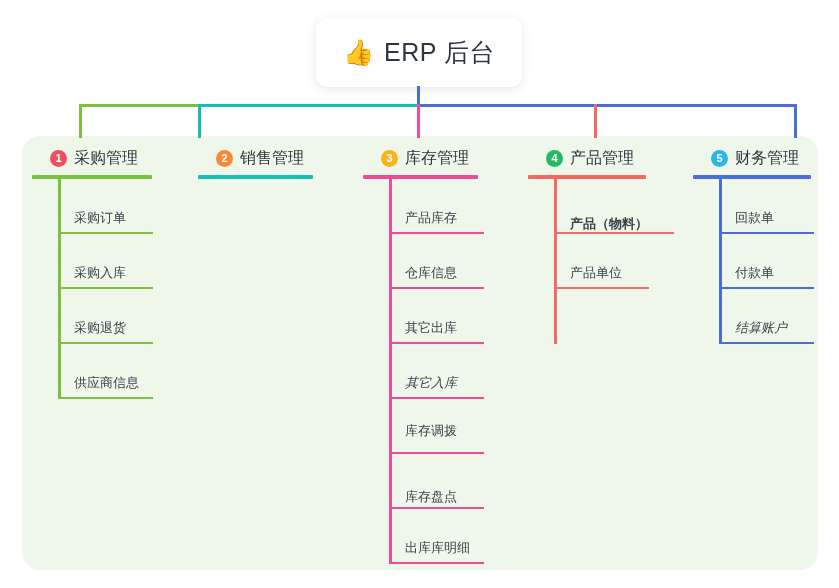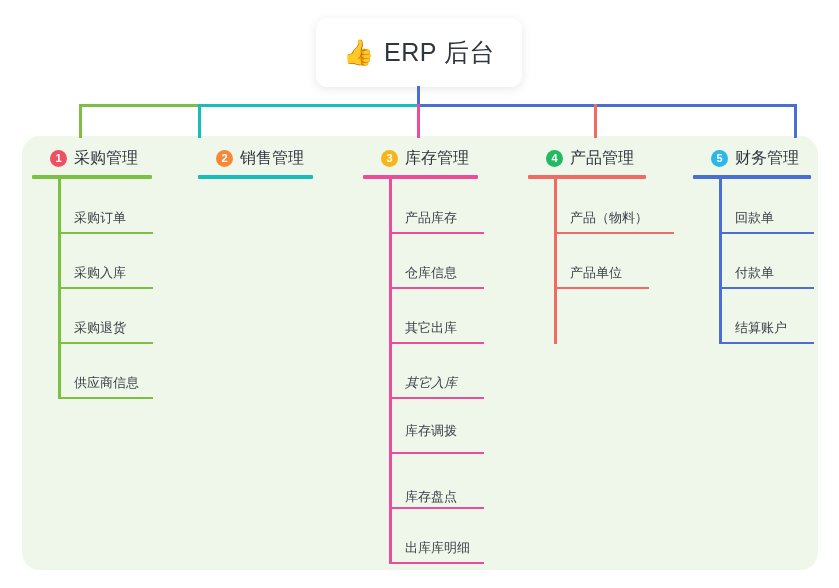--- a/index.html
+++ b/index.html
@@ -168,21 +168,21 @@
   <div class="col" style="left:528px;width:150px;">
     <div class="col-head">
       <span class="badge" style="background: rgb(36, 184, 100);">4</span>
       <span class="col-title">产品管理</span>
     </div>
     <div class="head-rule" style="background: rgb(239, 107, 99); width: 118px;"></div>
     <div class="leaves">
         <div class="spine" style="background: rgb(239, 107, 99); height: 165px;"></div>
         <div class="leaf">
           <div class="leaf-tick" style="top: 53px; background: rgb(239, 107, 99);"></div>
-          <div class="leaf-label" style="top: 30px;">产品（物料）</div>
+          <div class="leaf-label" style="top: 36px; font-weight: bold;">产品（物料）</div>
           <div class="leaf-rule" style="top: 53px; width: 120px; background: rgb(239, 107, 99);"></div>
         </div>
         <div class="leaf">
           <div class="leaf-tick" style="top: 53px; background: rgb(239, 107, 99);"></div>
           <div class="leaf-label" style="top: 30px;">产品单位</div>
           <div class="leaf-rule" style="top: 53px; width: 95px; background: rgb(239, 107, 99);"></div>
         </div>
       </div>
   </div>
 
@@ -199,19 +199,19 @@
           <div class="leaf-label" style="top: 30px;">回款单</div>
           <div class="leaf-rule" style="top: 53px; width: 95px; background: rgb(74, 111, 212);"></div>
         </div>
         <div class="leaf">
           <div class="leaf-tick" style="top: 53px; background: rgb(74, 111, 212);"></div>
           <div class="leaf-label" style="top: 30px;">付款单</div>
           <div class="leaf-rule" style="top: 53px; width: 95px; background: rgb(74, 111, 212);"></div>
         </div>
         <div class="leaf">
           <div class="leaf-tick" style="top: 53px; background: rgb(74, 111, 212);"></div>
-          <div class="leaf-label" style="top: 30px;">结算账户</div>
+          <div class="leaf-label" style="top: 30px; font-style: italic;">结算账户</div>
           <div class="leaf-rule" style="top: 53px; width: 95px; background: rgb(74, 111, 212);"></div>
         </div>
       </div>
   </div>
 
 </div>
 
 </body></html>

